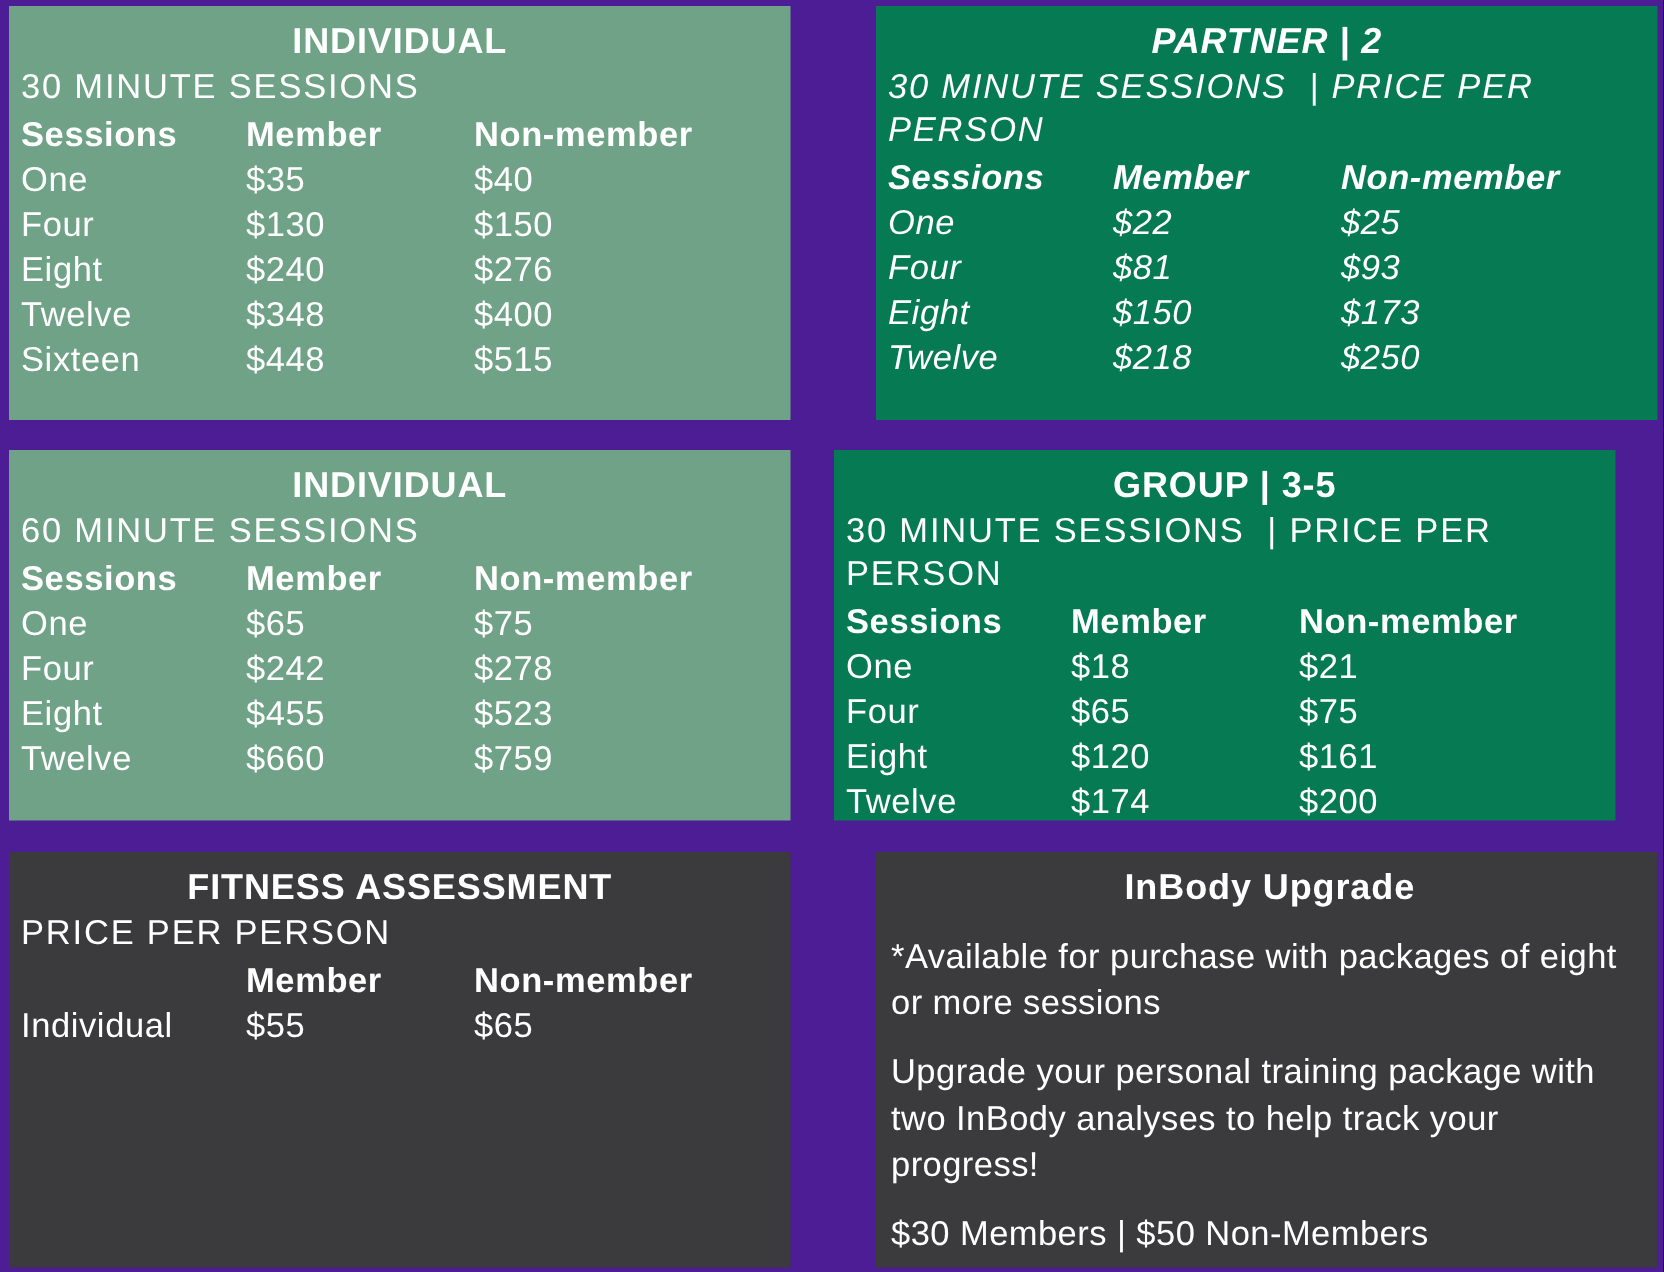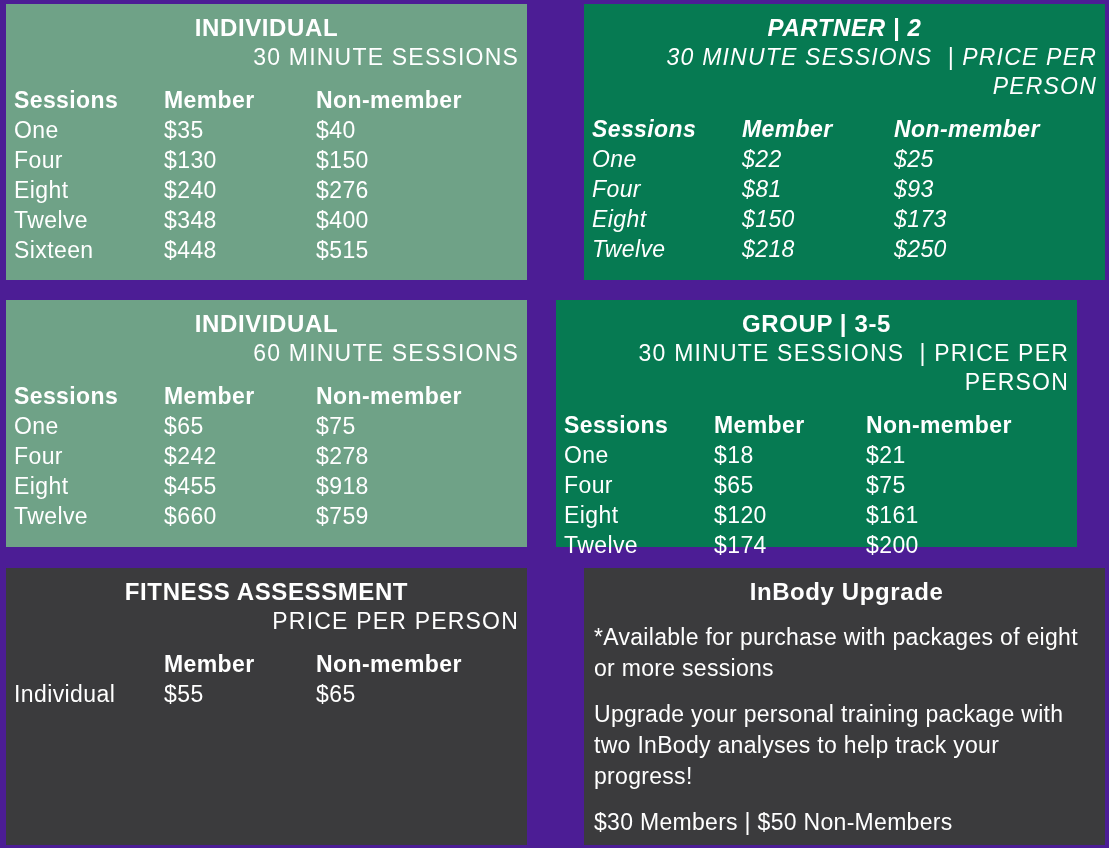--- a/index.html
+++ b/index.html
@@ -25,32 +25,32 @@
   .panel.gray  { background: #3B3B3D; }
 
   .panel-title {
     text-align: center;
     font-weight: bold;
     font-size: 24px;
     line-height: 30px;
     letter-spacing: 0.6px;
   }
   .panel-subtitle {
-    text-align: right;
+    text-align: left;
     font-weight: normal;
     font-size: 23px;
     line-height: 29px;
     letter-spacing: 1.2px;
   }
 
   table.price-table {
     border-collapse: collapse;
     table-layout: fixed;
     width: 100%;
-    margin-top: 13px;
+    margin-top: 2px;
   }
   table.price-table th,
   table.price-table td {
     text-align: left;
     vertical-align: middle;
     height: 30px;
     padding: 0;
     font-size: 23px;
     letter-spacing: 0.4px;
     white-space: nowrap;
@@ -175,21 +175,21 @@
           <td>$75</td>
         </tr>
         <tr>
           <td>Four</td>
           <td>$242</td>
           <td>$278</td>
         </tr>
         <tr>
           <td>Eight</td>
           <td>$455</td>
-          <td>$918</td>
+          <td>$523</td>
         </tr>
         <tr>
           <td>Twelve</td>
           <td>$660</td>
           <td>$759</td>
         </tr>
       </tbody>
     </table>
   </section>
 

